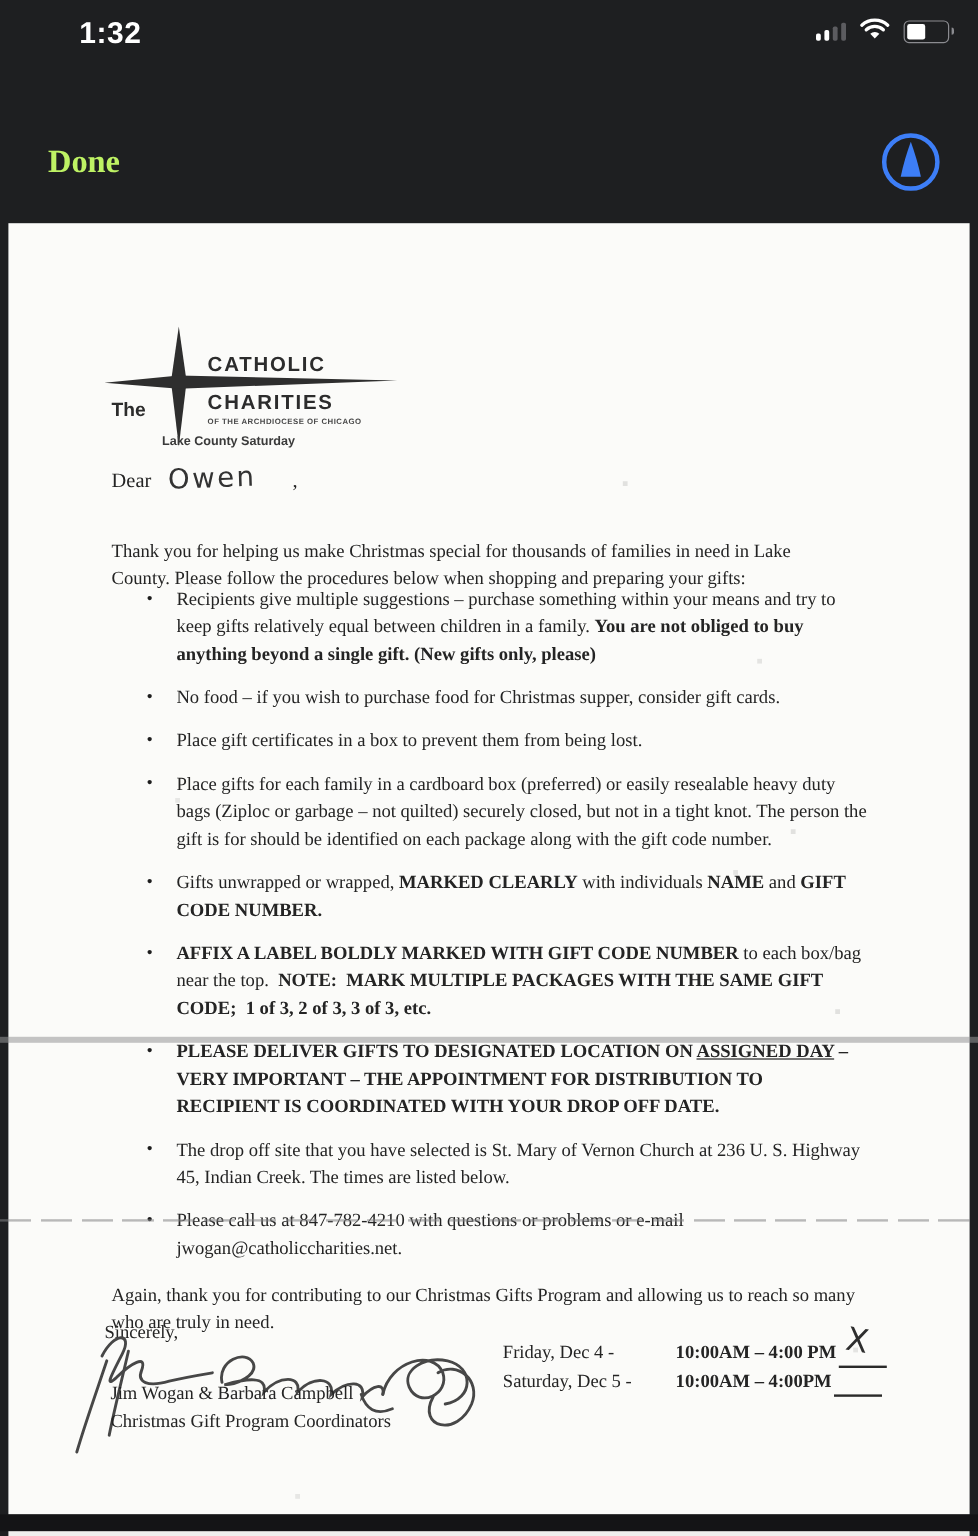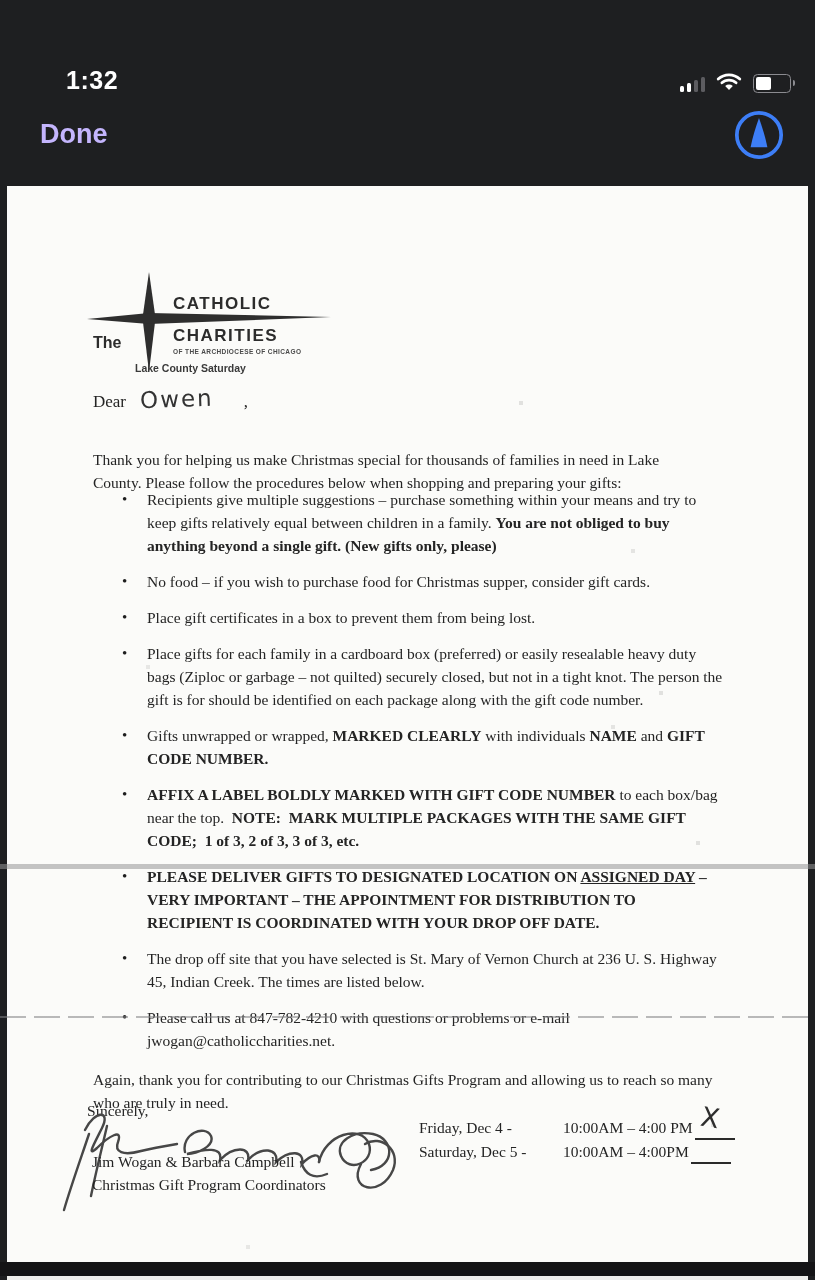--- a/index.html
+++ b/index.html
@@ -1,40 +1,40 @@
 <!DOCTYPE html>
 <html><head>
 <meta charset="utf-8">
 <style>
   html,body{margin:0;padding:0;background:#000;}
   .screen{position:relative;width:815px;height:1280px;background:#1e1f21;overflow:hidden;
           font-family:"Liberation Serif",serif;}
 
   
   .status-bar{position:absolute;top:0;left:0;width:815px;height:95px;
-              display:flex;align-items:flex-end;justify-content:space-between;
+              display:flex;align-items:flex-start;justify-content:space-between;
               padding:14px 24px 0 66px;box-sizing:border-box;
               font-family:"Liberation Sans",sans-serif;color:#fff;}
   .time{font-size:25px;font-weight:700;letter-spacing:.5px;}
   .status-icons{display:flex;align-items:center;gap:11px;}
   .signal{display:flex;align-items:flex-end;gap:2.5px;height:16px;}
   .signal i{display:block;width:4.5px;border-radius:1.5px;background:#fff;}
   .signal i:nth-child(1){height:6px;}
   .signal i:nth-child(2){height:9px;}
   .signal i:nth-child(3){height:12px;background:#5c5c60;}
   .signal i:nth-child(4){height:15px;background:#5c5c60;}
   .battery{position:relative;width:36px;height:17px;border:1.5px solid #8b8b90;border-radius:4.5px;}
   .battery-fill{position:absolute;left:2px;top:2px;bottom:2px;width:15px;background:#fff;border-radius:2px;}
   .battery-nub{position:absolute;right:-5px;top:5px;width:2.5px;height:6px;background:#8b8b90;
                border-radius:0 2px 2px 0;}
 
   .nav-bar{position:absolute;top:95px;left:0;width:815px;height:91px;
            font-family:"Liberation Sans",sans-serif;}
-  .done-btn{position:absolute;left:40px;top:24px;font-size:27px;font-weight:600;color:#c4b5fd;
-            background:none;border:none;padding:0;cursor:pointer;font-family:Liberation Sans, sans-serif;}
+  .done-btn{position:absolute;left:40px;top:24px;font-size:27px;font-weight:600;color:#bef264;
+            background:none;border:none;padding:0;cursor:pointer;font-family:Liberation Serif, serif;}
   .nav-title{position:absolute;left:0;right:0;top:25px;text-align:center;color:#fefefe;
              font-size:27px;font-weight:700;letter-spacing:.2px;}
   .markup-btn{position:absolute;right:28px;top:12px;width:56px;height:56px;background:none;
               border:none;padding:0;cursor:pointer;}
 
   
   .pdf-page{position:absolute;top:186px;left:7px;width:801px;height:1076px;
             background:#fbfbf9;color:#242424;}
   .pdf-page *{box-sizing:border-box;}
 
@@ -64,21 +64,21 @@
   .bu{font-weight:700;text-decoration:underline;}
 
   .closing{position:absolute;left:86px;top:866px;width:628px;font-size:15.5px;line-height:23px;}
   .sincerely{position:absolute;left:80px;top:916px;font-size:15.5px;}
   .signature-svg{position:absolute;left:48px;top:918px;}
   .signer-block{position:absolute;left:85px;top:964px;font-size:15.5px;line-height:23px;}
 
   .schedule{position:absolute;left:412px;top:930px;font-size:15.5px;line-height:24px;}
   .sched-row{display:flex;align-items:flex-end;}
   .sched-day{width:132px;}
-  .sched-time{margin-left:12px;}
+  .sched-time{margin-left:12px;font-weight:bold;}
   .sched-mark{display:inline-block;width:40px;border-bottom:2px solid #2a2a2a;margin-left:2px;
               text-align:center;position:relative;height:24px;}
   .sched-mark .x{position:absolute;left:6px;top:-10px;font-family:"DejaVu Sans",sans-serif;
                  font-size:27px;color:#2e2e2e;transform:rotate(10deg);display:inline-block;}
 
   
   .artifact-1{position:absolute;top:864px;left:0;width:815px;height:5px;
               background:rgba(150,150,152,.55);}
   .artifact-2{position:absolute;top:1016px;left:0;width:815px;height:2px;
               background:repeating-linear-gradient(90deg,rgba(130,130,132,.55) 0 26px,rgba(130,130,132,0) 26px 34px);}

